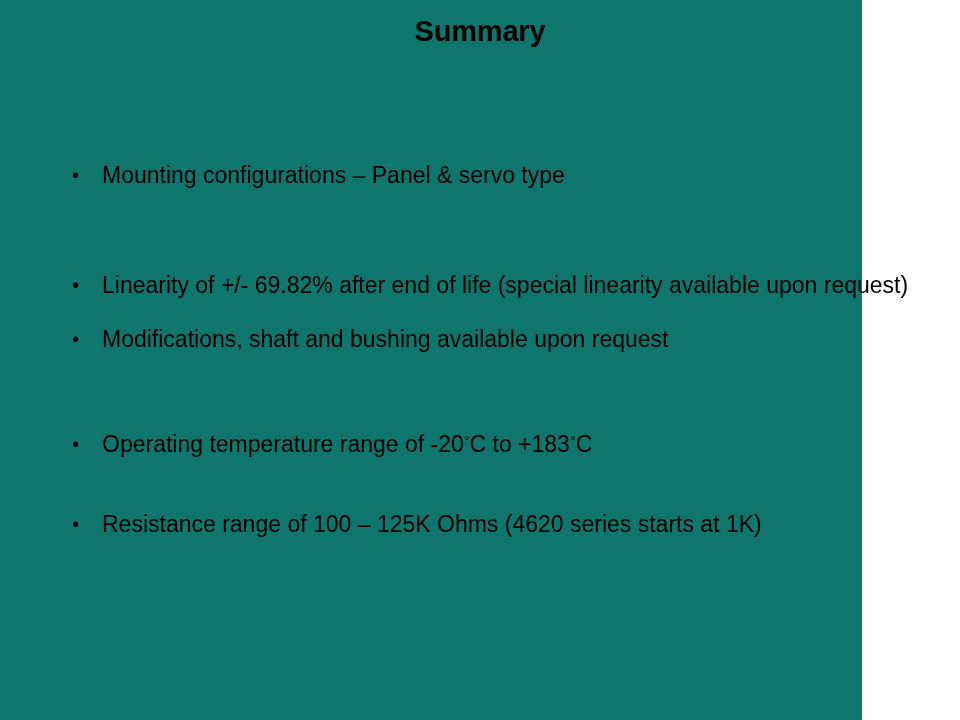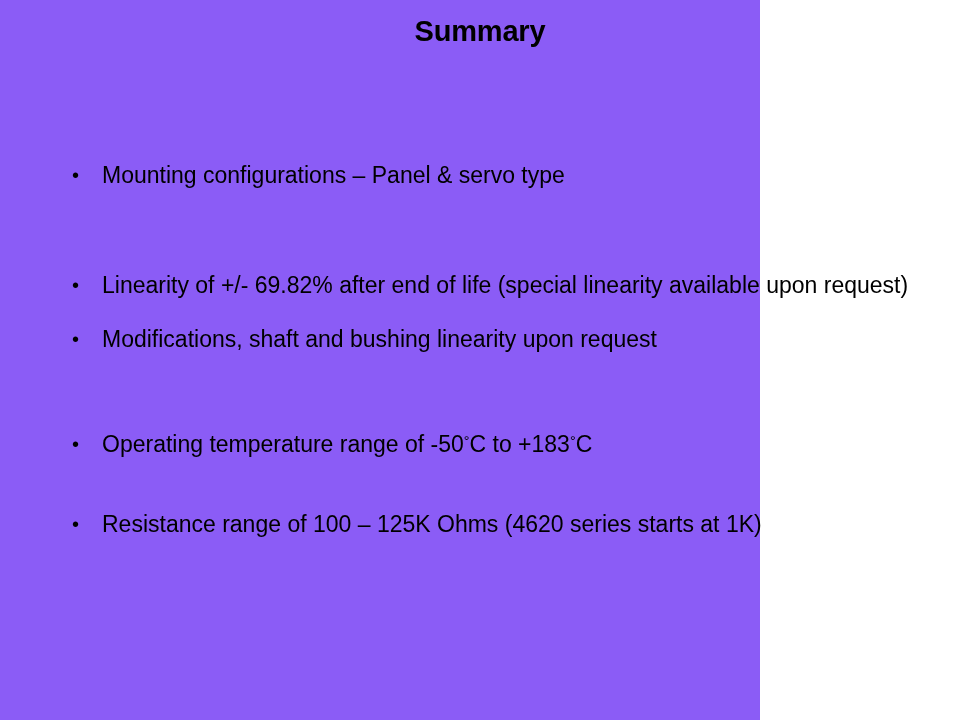--- a/index.html
+++ b/index.html
@@ -9,23 +9,23 @@
   body {
     width: 960px;
     height: 720px;
     background: #ffffff;
     font-family: "Liberation Sans", "DejaVu Sans", sans-serif;
     color: #000000;
     overflow: hidden;
   }
   .slide {
     position: relative;
-    width: 760px;
+    width: 862px;
     height: 720px;
-    background: #8b5cf6;
+    background: #0f766e;
   }
   .slide-title {
     position: absolute;
     top: 14px;
     left: 0;
     width: 960px;
     text-align: center;
     font-size: 29px;
     font-weight: bold;
     letter-spacing: -0.2px;
@@ -86,28 +86,28 @@
 
     <div class="bullet-row">
       <span class="bullet-marker">•</span>
       <span class="bullet-text">Linearity of +/- 69.82% after end of life (special linearity available upon request)</span>
     </div>
 
     <div class="spacer-2"></div>
 
     <div class="bullet-row">
       <span class="bullet-marker">•</span>
-      <span class="bullet-text">Modifications, shaft and bushing linearity upon request</span>
+      <span class="bullet-text">Modifications, shaft and bushing available upon request</span>
     </div>
 
     <div class="spacer-3"></div>
 
     <div class="bullet-row">
       <span class="bullet-marker">•</span>
-      <span class="bullet-text"><span>Operating temperature range of -50</span><span class="deg">°</span><span>C to +183</span><span class="deg">°</span><span>C</span></span>
+      <span class="bullet-text"><span>Operating temperature range of -20</span><span class="deg">°</span><span>C to +183</span><span class="deg">°</span><span>C</span></span>
     </div>
 
     <div class="spacer-4"></div>
 
     <div class="bullet-row">
       <span class="bullet-marker">•</span>
       <span class="bullet-text">Resistance range of 100 – 125K Ohms (4620 series starts at 1K)</span>
     </div>
 
   </div>

